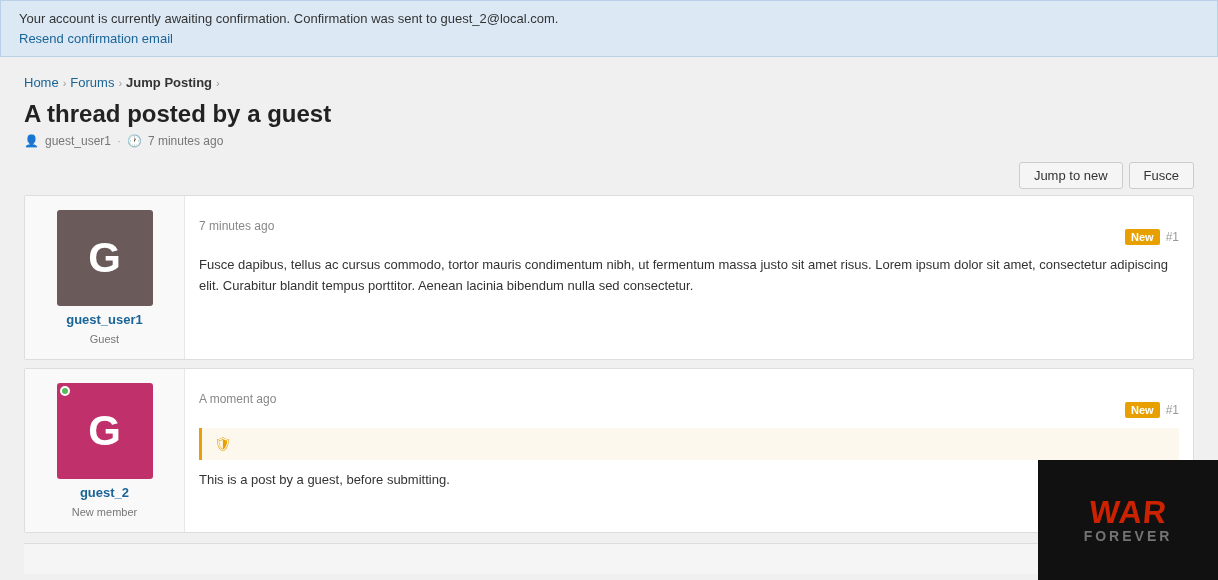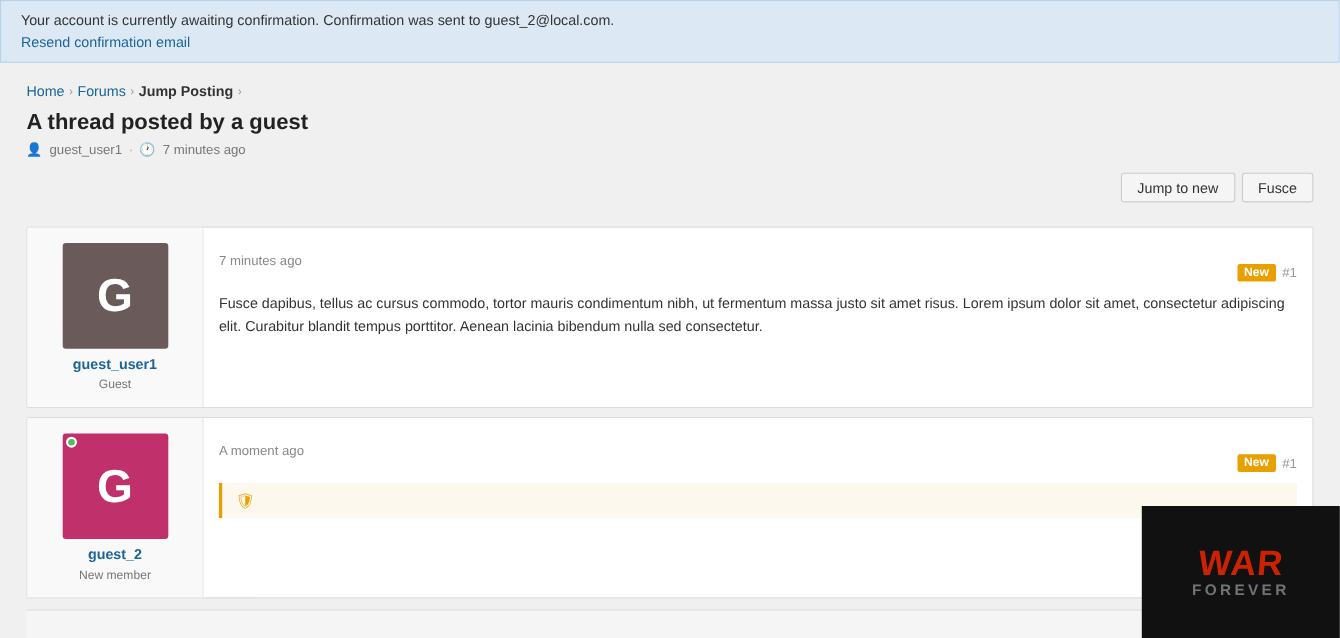--- a/index.html
+++ b/index.html
@@ -52,21 +52,21 @@
       color: #333;
       font-weight: bold;
     }
     .breadcrumb .sep {
       color: #999;
       font-size: 11px;
     }
 
     
     .thread-title {
-      font-size: 20px;
+      font-size: 24px;
       font-weight: bold;
       color: #222;
       margin-bottom: 6px;
     }
 
     
     .thread-meta {
       display: flex;
       align-items: center;
       gap: 6px;
@@ -83,21 +83,21 @@
       text-decoration: none;
     }
     .thread-meta .dot { color: #aaa; }
     .thread-meta .clock-icon { font-size: 12px; color: #777; }
 
     
     .thread-actions {
       display: flex;
       justify-content: flex-end;
       gap: 6px;
-      margin-bottom: 22px;
+      margin-bottom: 6px;
       align-items: center;
     }
     .btn {
       padding: 5px 14px;
       font-size: 13px;
       border: 1px solid #ccc;
       background: #f5f5f5;
       color: #333;
       cursor: pointer;
       border-radius: 3px;
@@ -337,20 +337,21 @@
         <div class="post-header">
           <span class="post-time">A moment ago</span>
           <div class="post-badges">
             <span class="badge-new">New</span>
             <span class="post-number">#1</span>
           </div>
         </div>
         <div class="mod-notice">
           <span class="mod-notice-icon">🛡</span>
         </div>
+        <div class="post-body">This is a post by a guest, before submitting.</div>
       </div>
     </div>
 
   </div>
 
   <div class="bottom-bar">
     <span>You have insuffic...</span>
   </div>
 
 </div>

